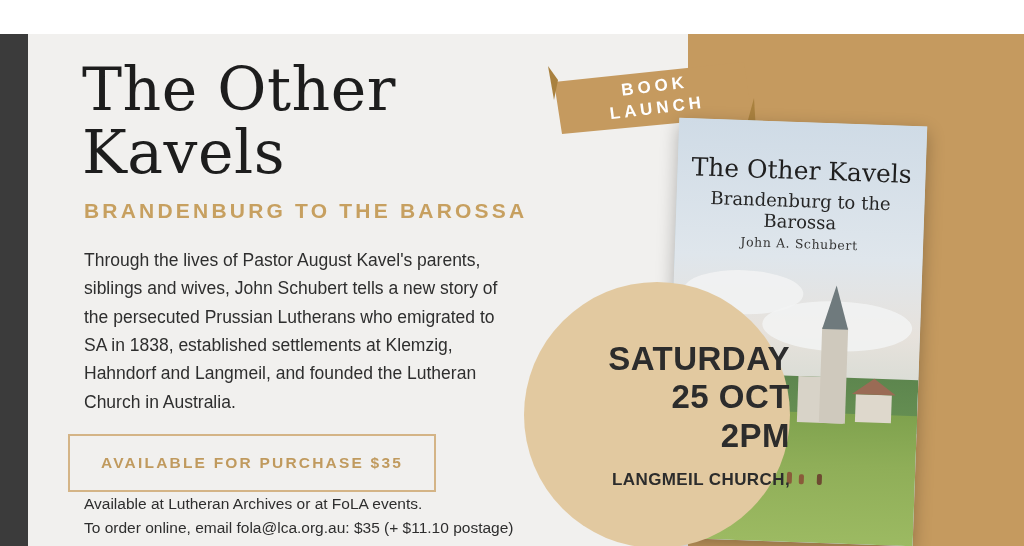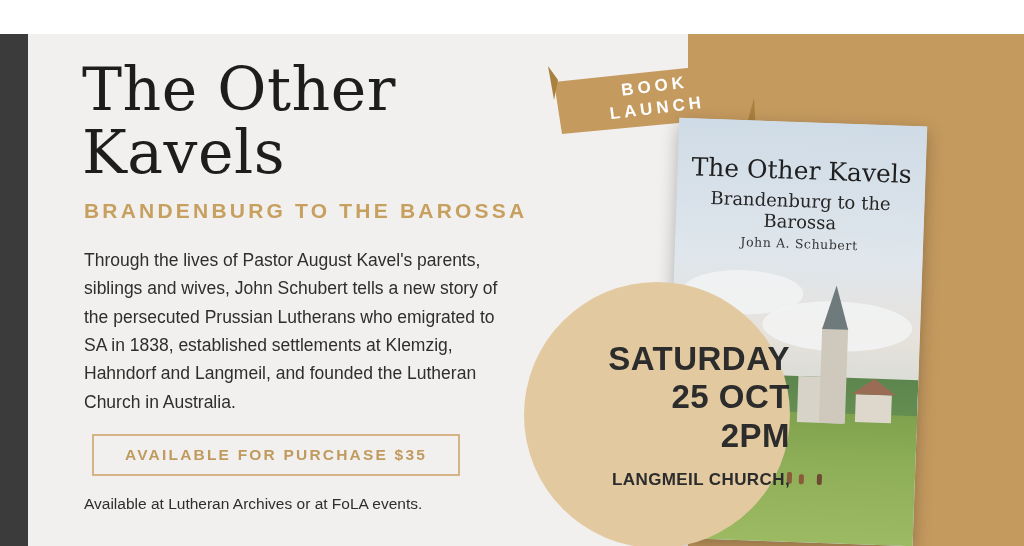--- a/index.html
+++ b/index.html
@@ -69,23 +69,23 @@
   .body-copy {
     position: absolute;
     left: 84px; top: 212px;
     width: 420px;
     font-size: 17.5px;
     line-height: 1.62;
     color: #2e2e2e;
   }
   .purchase-box {
     position: absolute;
-    left: 92px; top: 400px;
+    left: 68px; top: 400px;
     width: 368px;
-    height: 42px;
+    height: 58px;
     border: 2px solid #d4b486;
     box-sizing: border-box;
     display: flex;
     align-items: center;
     justify-content: center;
   }
   .purchase-box span {
     font-size: 15.5px;
     font-weight: bold;
     letter-spacing: 2.2px;
@@ -272,20 +272,21 @@
   <div class="subtitle">BRANDENBURG TO THE BAROSSA</div>
 
   <div class="body-copy">Through the lives of Pastor August Kavel's parents, siblings and wives, John Schubert tells a new story of the persecuted Prussian Lutherans who emigrated to SA in 1838, established settlements at Klemzig, Hahndorf and Langmeil, and founded the Lutheran Church in Australia.</div>
 
   <div class="purchase-box">
     <span>AVAILABLE FOR PURCHASE $35</span>
   </div>
 
   <div class="footnotes">
     <div>Available at Lutheran Archives or at FoLA events.</div>
+    <div>To order online, email fola@lca.org.au: $35 (+ $11.10 postage)</div>
   </div>
 
   <div class="ribbon">
     <svg width="208" height="76" viewBox="0 0 208 76">
       <polygon points="6,22 196,2 204,56 14,74" fill="#c59a5f"></polygon>
       <polygon points="0,6 10,20 6,40" fill="#a9813f"></polygon>
       <polygon points="206,38 200,60 208,72" fill="#a9813f"></polygon>
     </svg>
     <div class="ribbon-text">
       <div>BOOK</div>

